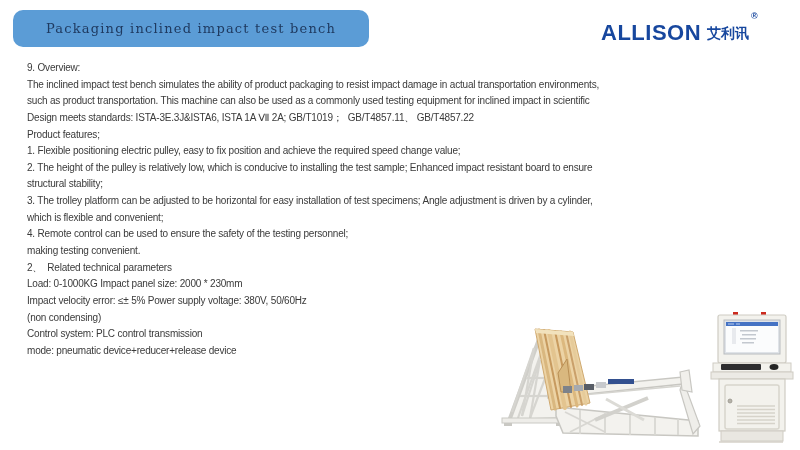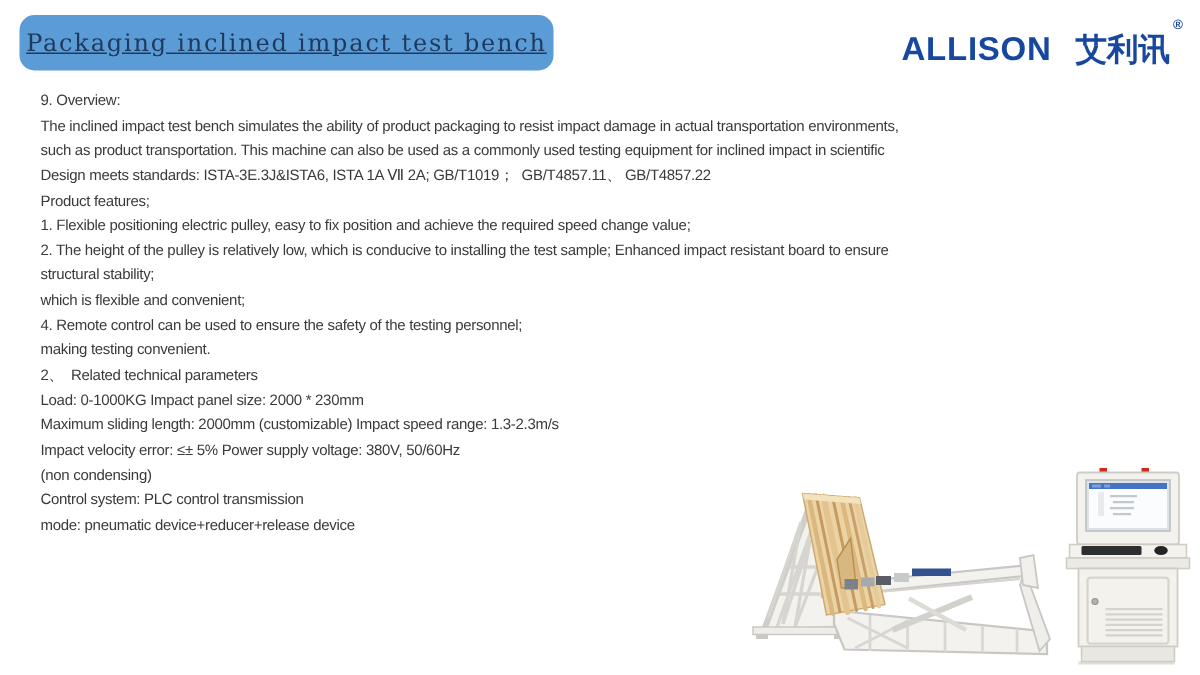--- a/index.html
+++ b/index.html
@@ -9,33 +9,32 @@
     font-family:"Liberation Sans",sans-serif;
   }
   .banner{
     position:absolute;left:13px;top:10px;width:356px;height:37px;
     background:var(--banner_bg,#5b9cd6);
     border-radius:10px;
     display:flex;align-items:center;justify-content:center;
   }
   .banner-title{
     font-family:"DejaVu Serif","Liberation Serif",serif;
-    font-size:16px;letter-spacing:1.2px;
+    font-size:13px;letter-spacing:1.2px;
     color:var(--banner_text,#1f3a60);
     white-space:nowrap;
-    text-decoration:underline;
   }
   .brand{
     position:absolute;left:601px;top:17px;width:190px;height:32px;
     display:flex;align-items:center;
     color:var(--logo_blue,#17479e);
     font-weight:bold;
   }
   .brand-latin{font-size:22px;letter-spacing:0.5px;line-height:1;}
-  .brand-cjk{font-size:21px;margin-left:16px;line-height:1;}
+  .brand-cjk{font-size:14px;margin-left:6px;line-height:1;}
   .brand-reg{font-size:9px;align-self:flex-start;margin-left:2px;margin-top:-6px;}
   .body-text{
     position:absolute;left:27px;top:60px;width:625px;
     color:var(--body_text,#3a3a3a);
     font-size:10px;letter-spacing:-0.2px;
   }
   .body-line{
     height:16.65px;line-height:16.65px;white-space:pre;
   }
   .figure-wrap{position:absolute;left:430px;top:300px;width:370px;height:150px;}
@@ -56,26 +55,26 @@
 
 <div class="body-text">
   <div class="body-line">9. Overview:</div>
   <div class="body-line">The inclined impact test bench simulates the ability of product packaging to resist impact damage in actual transportation environments,</div>
   <div class="body-line">such as product transportation. This machine can also be used as a commonly used testing equipment for inclined impact in scientific</div>
   <div class="body-line">Design meets standards: ISTA-3E.3J&amp;ISTA6, ISTA 1A Ⅶ 2A; GB/T1019；  GB/T4857.11、 GB/T4857.22</div>
   <div class="body-line">Product features;</div>
   <div class="body-line">1. Flexible positioning electric pulley, easy to fix position and achieve the required speed change value;</div>
   <div class="body-line">2. The height of the pulley is relatively low, which is conducive to installing the test sample; Enhanced impact resistant board to ensure</div>
   <div class="body-line">structural stability;</div>
+  <div class="body-line">3. The trolley platform can be adjusted to be horizontal for easy installation of test specimens; Angle adjustment is driven by a cylinder,</div>
   <div class="body-line">which is flexible and convenient;</div>
   <div class="body-line">4. Remote control can be used to ensure the safety of the testing personnel;</div>
   <div class="body-line">making testing convenient.</div>
   <div class="body-line">2、  Related technical parameters</div>
   <div class="body-line">Load: 0-1000KG Impact panel size: 2000 * 230mm</div>
-  <div class="body-line">Maximum sliding length: 2000mm (customizable) Impact speed range: 1.3-2.3m/s</div>
   <div class="body-line">Impact velocity error: ≤± 5% Power supply voltage: 380V, 50/60Hz</div>
   <div class="body-line">(non condensing)</div>
   <div class="body-line">Control system: PLC control transmission</div>
   <div class="body-line">mode: pneumatic device+reducer+release device</div>
 </div>
 
 <div class="figure-wrap">
 <svg width="370" height="150" viewBox="0 0 370 150">
 
   <g>

